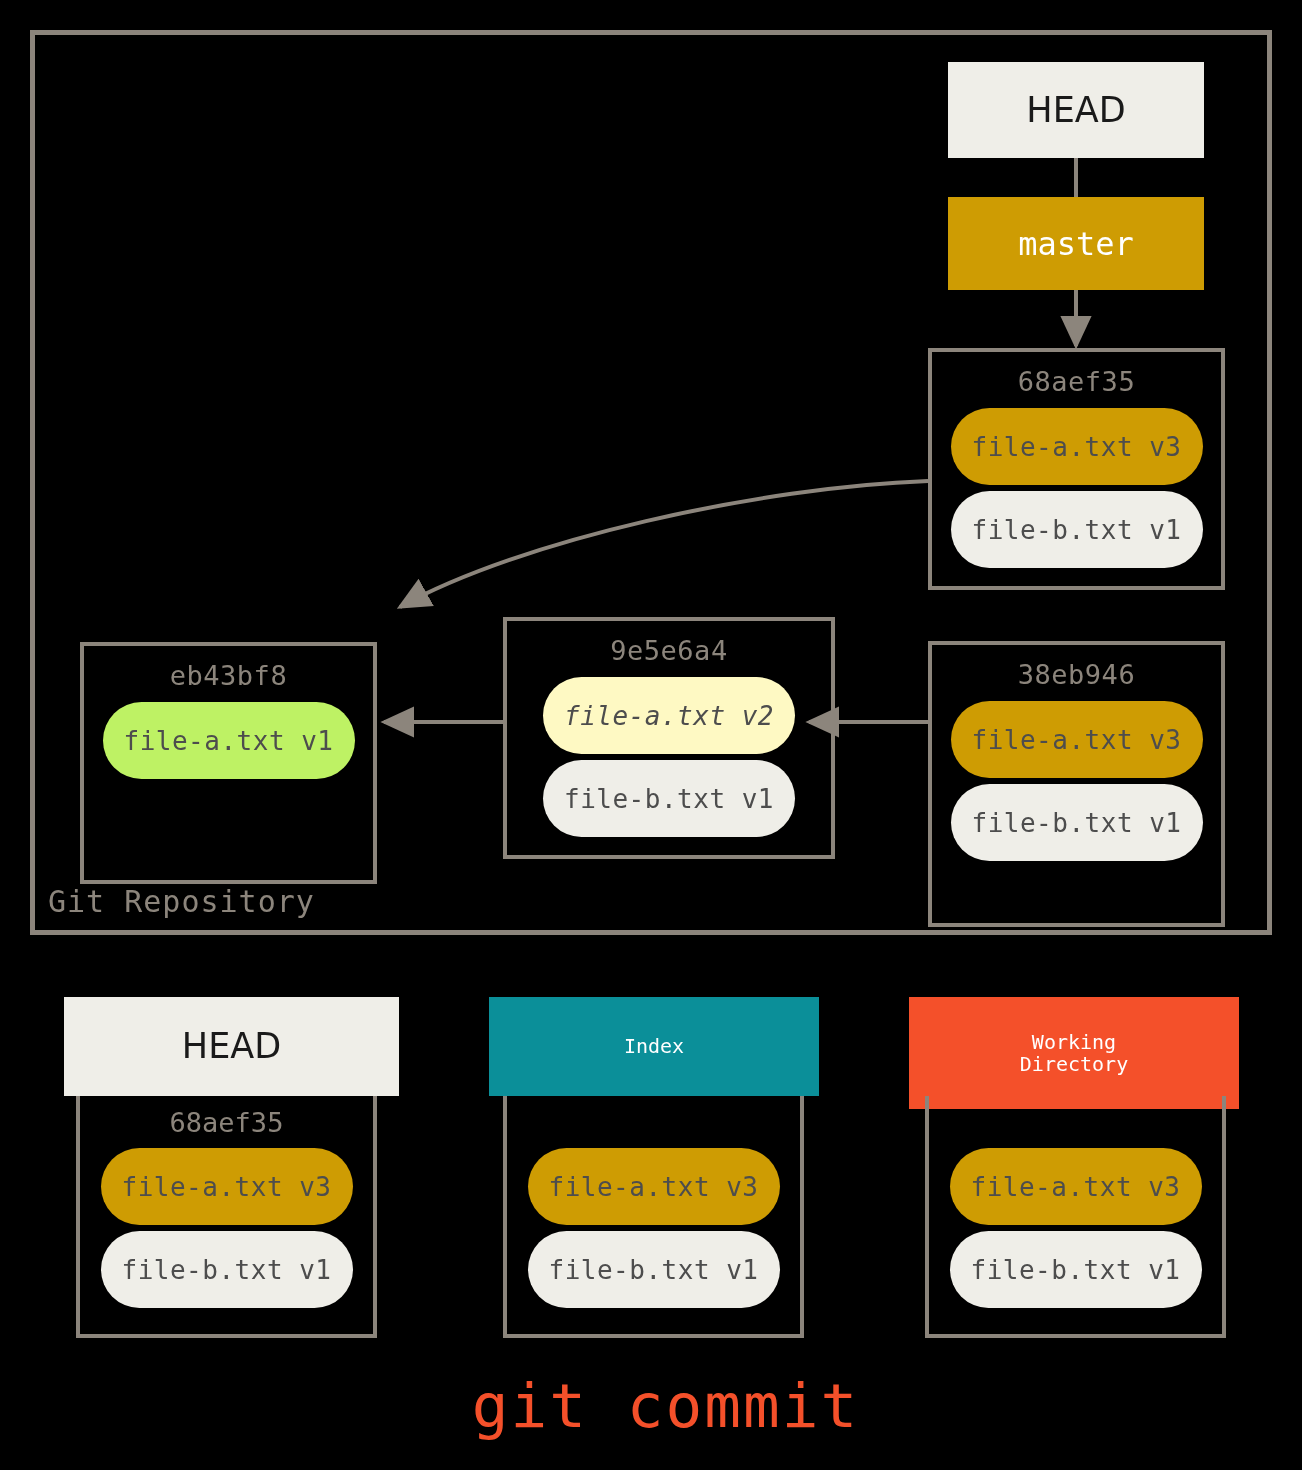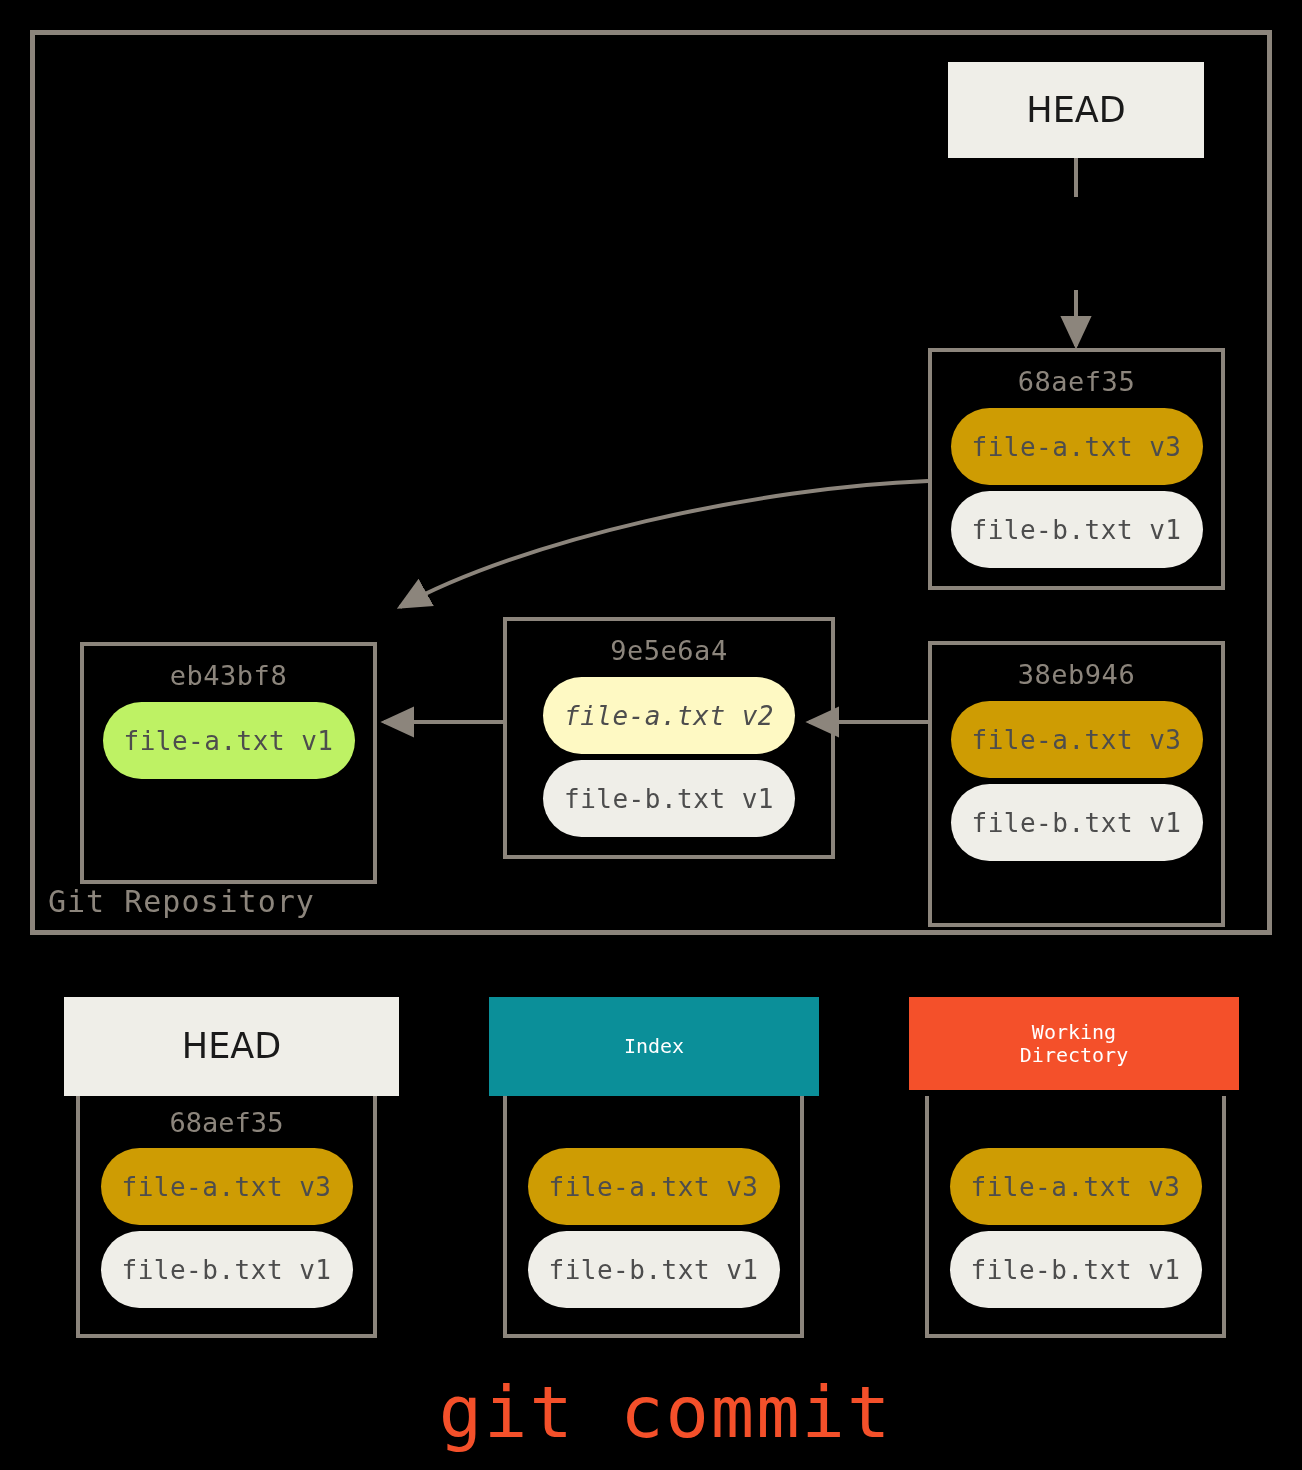--- a/index.html
+++ b/index.html
@@ -127,32 +127,32 @@
 
   #index-header {
     left: 489px; top: 997px;
     width: 330px; height: 99px;
     background: #0B8F99;
   }
   #index-body { left: 503px; top: 1096px; width: 301px; height: 242px; padding-top: 46px; }
 
   #wd-header {
     left: 909px; top: 997px;
-    width: 330px; height: 93px;
+    width: 330px; height: 112px;
     background: #F4502A;
   }
   #wd-body { left: 925px; top: 1096px; width: 301px; height: 242px; padding-top: 46px; }
 
   
   #caption {
     left: 0; top: 1370px;
     width: 1302px;
     text-align: center;
     color: #F4502A;
-    font-size: 72px;
+    font-size: 61px;
     letter-spacing: 2px;
     padding-left: 29px;
   }
 
   
   #arrows {
     position: absolute;
     left: 0; top: 0;
     width: 1302px; height: 1470px;
     pointer-events: none;
@@ -161,20 +161,21 @@
 </head>
 <body>
 
 <div id="stage">
 
   <div class="abs" id="repo-frame"></div>
   <div class="abs" id="repo-label">Git Repository</div>
 
   <div class="abs ref-box" id="head-ref">HEAD</div>
 
+  <div class="abs ref-box" id="master-ref">master</div>
 
   <div class="abs commit-box" id="commit-68aef35">
     <div class="commit-hash">68aef35</div>
     <div class="pill gold">file-a.txt v3</div>
     <div class="pill cream">file-b.txt v1</div>
   </div>
 
   <div class="abs commit-box" id="commit-eb43bf8">
     <div class="commit-hash">eb43bf8</div>
     <div class="pill teal">file-a.txt v1</div>

